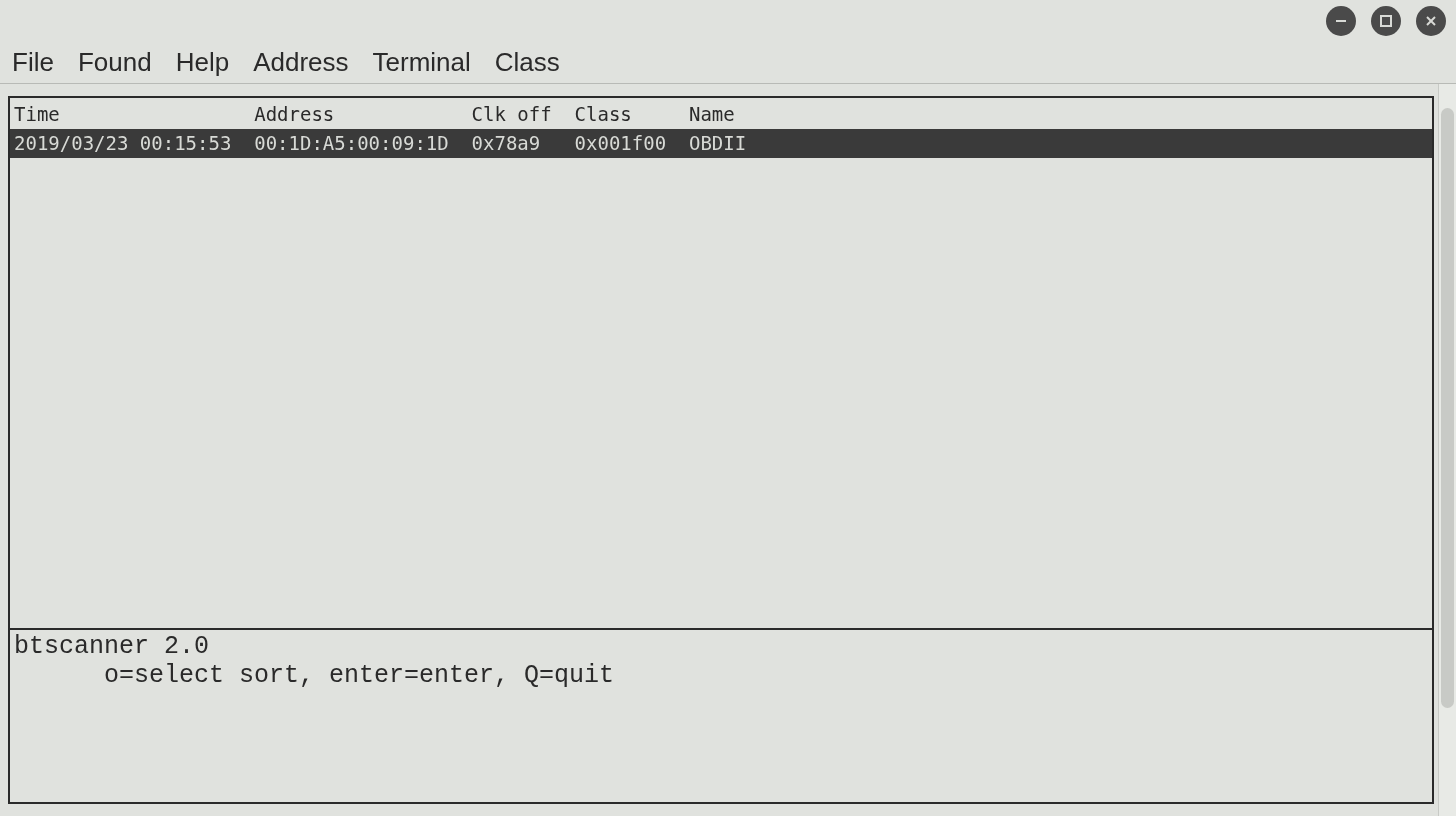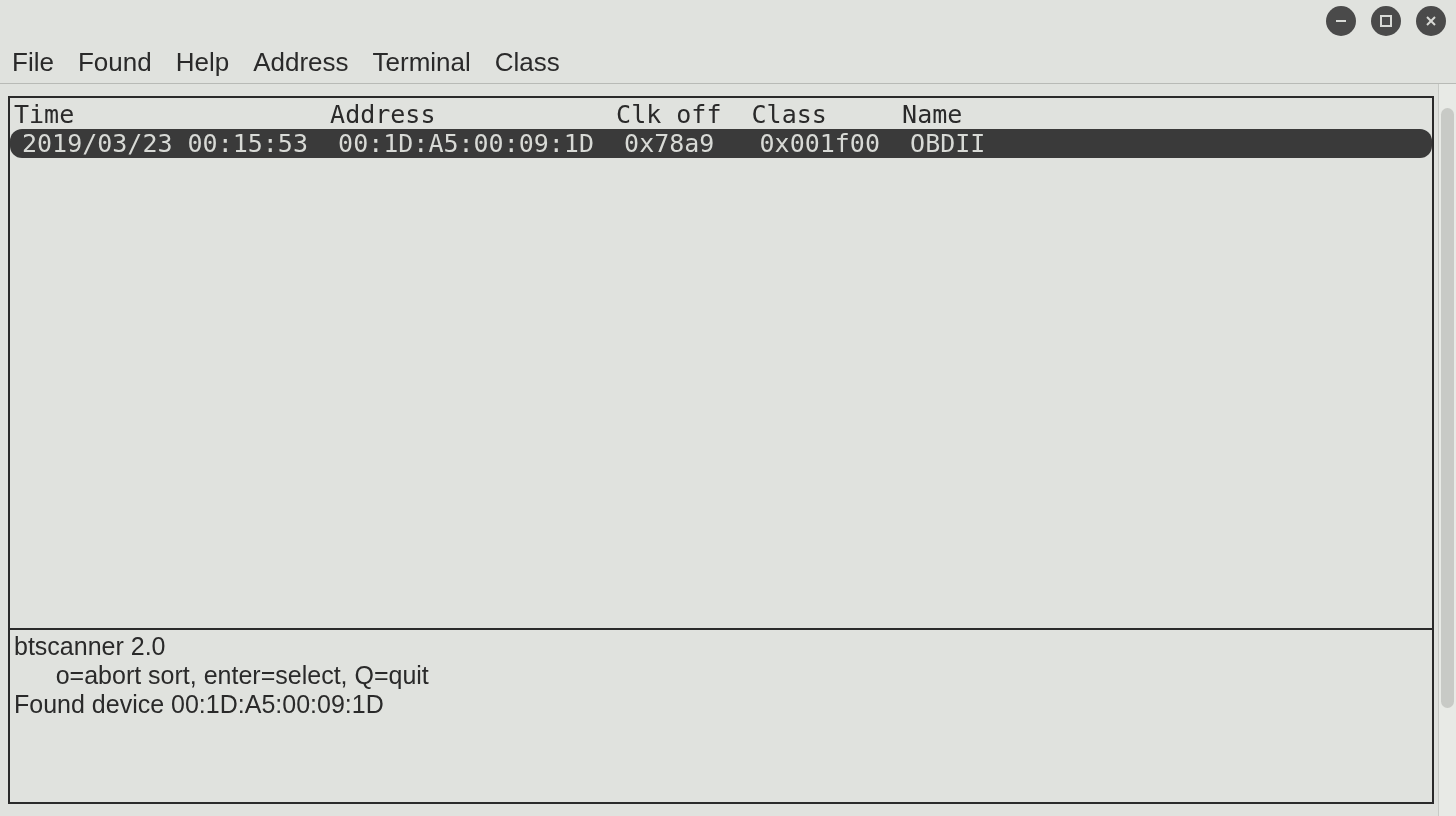--- a/index.html
+++ b/index.html
@@ -70,52 +70,51 @@
     
     .top-pane {
       position: absolute;
       top: 0;
       left: 0;
       right: 0;
       height: 534px;
       border: 2px solid #2a2a2a;
       background: #e0e2de;
       font-family: "DejaVu Sans Mono", "Liberation Mono", monospace;
-      font-size: 25px;
+      font-size: 19px;
       line-height: 29px;
       overflow: hidden;
     }
     
     .table-header {
       padding: 2px 4px 0 4px;
       color: #2a2a2a;
       white-space: pre;
     }
     
     .table-row {
-      padding: 0 12px;
+      padding: 0 4px;
       white-space: pre;
-      border-radius: 12px;
     }
     
     .table-row.selected {
       background: #3a3a3a;
       color: #d8dad6;
     }
     
     .bottom-pane {
       position: absolute;
       top: 534px;
       left: 0;
       right: 0;
       bottom: 0;
       border: 2px solid #2a2a2a;
       border-top: none;
       background: #e0e2de;
-      font-family: Liberation Sans, sans-serif;
+      font-family: Liberation Mono, monospace;
       font-size: 25px;
       line-height: 29px;
       padding: 2px 4px;
       color: #2a2a2a;
       white-space: pre-wrap;
     }
     
     .scrollbar {
       position: absolute;
       top: 84px;
@@ -174,14 +173,14 @@
 <div class="scrollbar">
   <div class="scrollbar-thumb"></div>
 </div>
 
 <div class="terminal-area">
   <div class="top-pane">
     <div class="table-header"><span class="row-cell">Time</span>                 <span class="row-cell">Address</span>            <span class="row-cell">Clk off</span>  <span class="row-cell">Class</span>     <span class="row-cell">Name</span></div>
     <div class="table-row selected"><span class="row-cell">2019/03/23 00:15:53</span>  <span class="row-cell">00:1D:A5:00:09:1D</span>  <span class="row-cell">0x78a9</span>   <span class="row-cell">0x001f00</span>  <span class="row-cell">OBDII</span></div>
   </div>
 
-  <div class="bottom-pane"><div>btscanner 2.0</div><div>      o=abort sort, enter=select, Q=quit</div><div>Found device 00:1D:A5:00:09:1D</div></div>
+  <div class="bottom-pane"><div>btscanner 2.0</div><div>      o=select sort, enter=enter, Q=quit</div></div>
 </div>
 
 </body></html>

